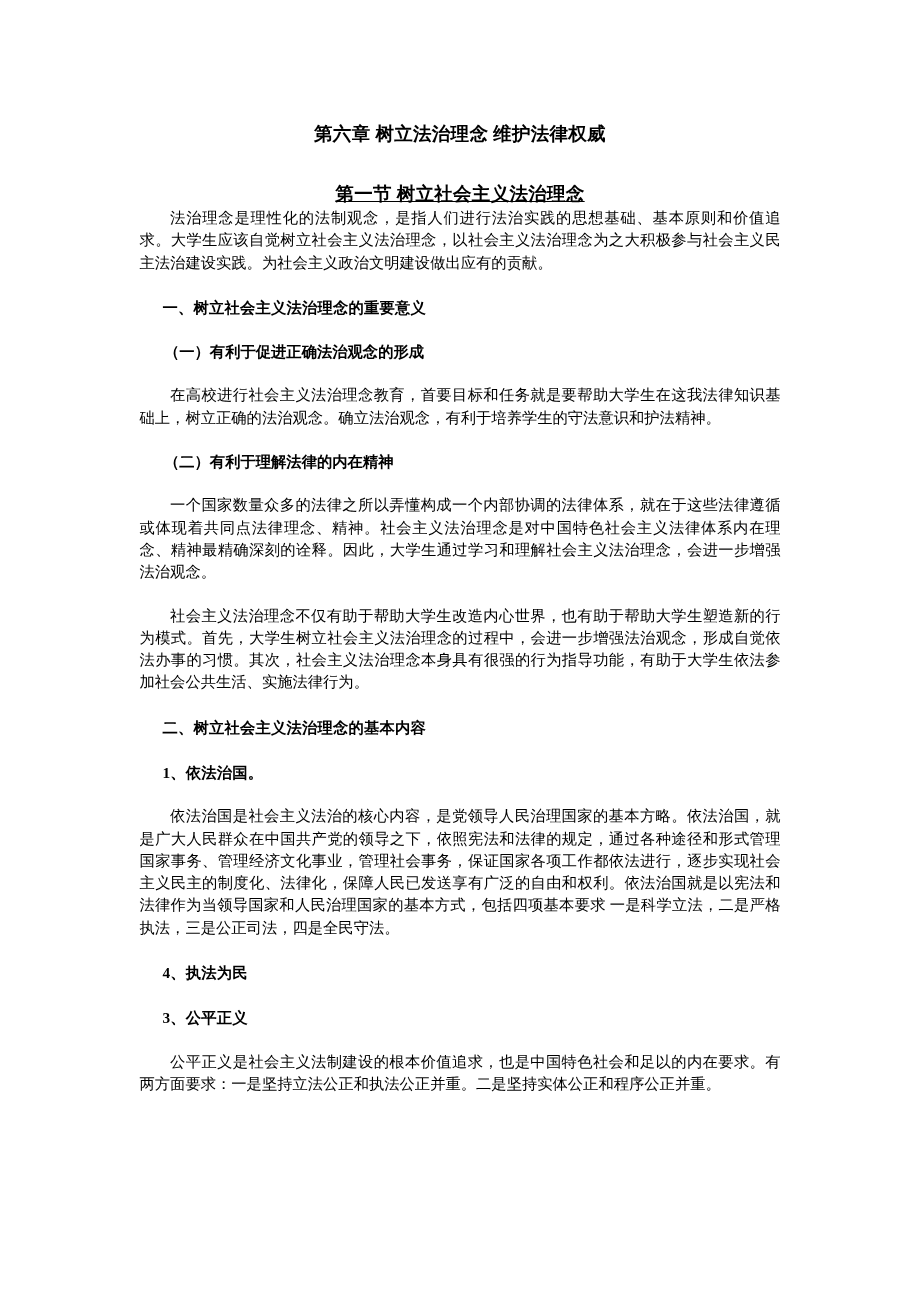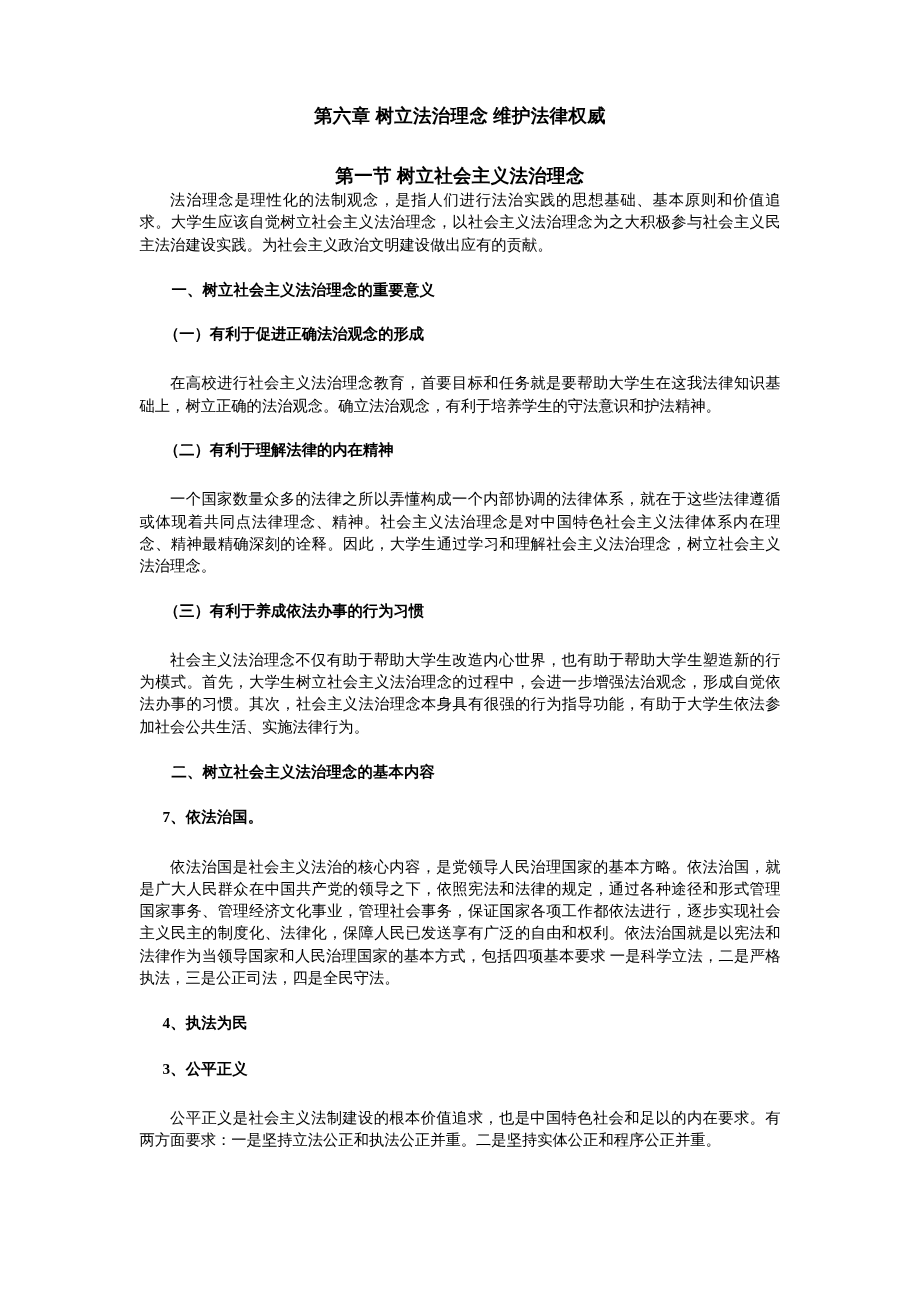--- a/index.html
+++ b/index.html
@@ -14,21 +14,21 @@
     position: relative;
     overflow: hidden;
     font-family: "Liberation Serif", "DejaVu Serif", serif;
     color: #000000;
     -webkit-font-smoothing: antialiased;
   }
   .page {
     width: 920px;
     height: 1302px;
     box-sizing: border-box;
-    padding: 0;
+    padding: 18px;
     background: #ffffff;
     position: relative;
   }
   .content {
     position: absolute;
     left: 140px;
     top: 0;
     width: 641px;
   }
 
@@ -43,44 +43,45 @@
     letter-spacing: 0.3px;
   }
   .section-title {
     text-align: center;
     font-weight: bold;
     font-size: 18.5px;
     line-height: 1.35;
     margin: 0;
     padding-top: 35px;
     letter-spacing: 0.3px;
+    text-decoration: underline;
   }
 
   
   .para {
     font-size: 15.3px;
     line-height: 22.3px;
     margin: 0;
     text-align: justify;
     text-justify: inter-ideograph;
     text-indent: 2em;
     word-break: break-all;
   }
   .para.lead {
   }
   .para.gap {
-    margin-top: 27px;
+    margin-top: 21px;
   }
 
   
   .h-level1 {
     font-size: 15.3px;
     line-height: 22.3px;
     font-weight: bold;
-    margin: 9px;
+    margin: 0;
     margin-top: 23px;
     text-indent: 1.5em;
     letter-spacing: 0.2px;
   }
   .h-level2 {
     font-size: 15.3px;
     line-height: 22.3px;
     font-weight: bold;
     margin: 0;
     margin-top: 22px;
@@ -104,24 +105,23 @@
   <h1 class="chapter-title">第六章 树立法治理念 维护法律权威</h1>
 
   <h2 class="section-title">第一节 树立社会主义法治理念</h2>
 
   <div class="content" id="body-root" style="position:static;margin:0 auto;">
       <p class="para lead">法治理念是理性化的法制观念，是指人们进行法治实践的思想基础、基本原则和价值追求。大学生应该自觉树立社会主义法治理念，以社会主义法治理念为之大积极参与社会主义民主法治建设实践。为社会主义政治文明建设做出应有的贡献。</p>
       <h3 class="h-level1">一、树立社会主义法治理念的重要意义</h3>
       <h4 class="h-level2">（一）有利于促进正确法治观念的形成</h4>
       <p class="para gap">在高校进行社会主义法治理念教育，首要目标和任务就是要帮助大学生在这我法律知识基础上，树立正确的法治观念。确立法治观念，有利于培养学生的守法意识和护法精神。</p>
       <h4 class="h-level2">（二）有利于理解法律的内在精神</h4>
-      <p class="para gap">一个国家数量众多的法律之所以弄懂构成一个内部协调的法律体系，就在于这些法律遵循或体现着共同点法律理念、精神。社会主义法治理念是对中国特色社会主义法律体系内在理念、精神最精确深刻的诠释。因此，大学生通过学习和理解社会主义法治理念，树立社会主义法治理念。</p>
-      <h4 class="h-level2">（三）有利于养成依法办事的行为习惯</h4>
+      <p class="para gap">一个国家数量众多的法律之所以弄懂构成一个内部协调的法律体系，就在于这些法律遵循或体现着共同点法律理念、精神。社会主义法治理念是对中国特色社会主义法律体系内在理念、精神最精确深刻的诠释。因此，大学生通过学习和理解社会主义法治理念，会进一步增强法治观念。</p>
       <p class="para gap">社会主义法治理念不仅有助于帮助大学生改造内心世界，也有助于帮助大学生塑造新的行为模式。首先，大学生树立社会主义法治理念的过程中，会进一步增强法治观念，形成自觉依法办事的习惯。其次，社会主义法治理念本身具有很强的行为指导功能，有助于大学生依法参加社会公共生活、实施法律行为。</p>
       <h3 class="h-level1">二、树立社会主义法治理念的基本内容</h3>
-      <h4 class="h-level3">7、依法治国。</h4>
+      <h4 class="h-level3">1、依法治国。</h4>
       <p class="para gap">依法治国是社会主义法治的核心内容，是党领导人民治理国家的基本方略。依法治国，就是广大人民群众在中国共产党的领导之下，依照宪法和法律的规定，通过各种途径和形式管理国家事务、管理经济文化事业，管理社会事务，保证国家各项工作都依法进行，逐步实现社会主义民主的制度化、法律化，保障人民已发送享有广泛的自由和权利。依法治国就是以宪法和法律作为当领导国家和人民治理国家的基本方式，包括四项基本要求 一是科学立法，二是严格执法，三是公正司法，四是全民守法。</p>
       <h4 class="h-level3">4、执法为民</h4>
       <h4 class="h-level3">3、公平正义</h4>
       <p class="para gap">公平正义是社会主义法制建设的根本价值追求，也是中国特色社会和足以的内在要求。有两方面要求：一是坚持立法公正和执法公正并重。二是坚持实体公正和程序公正并重。</p>
     </div>
 
 </div>
 
 </body></html>

